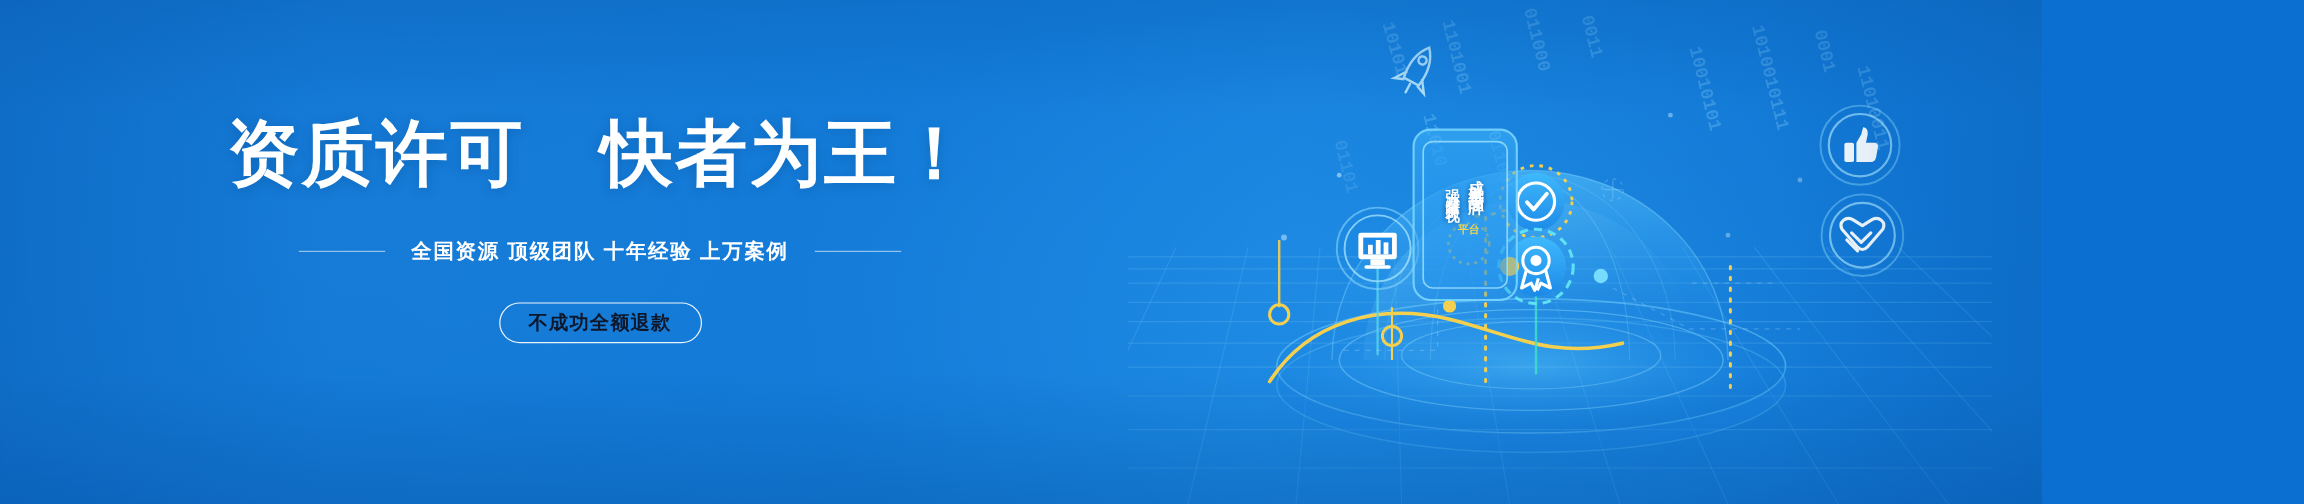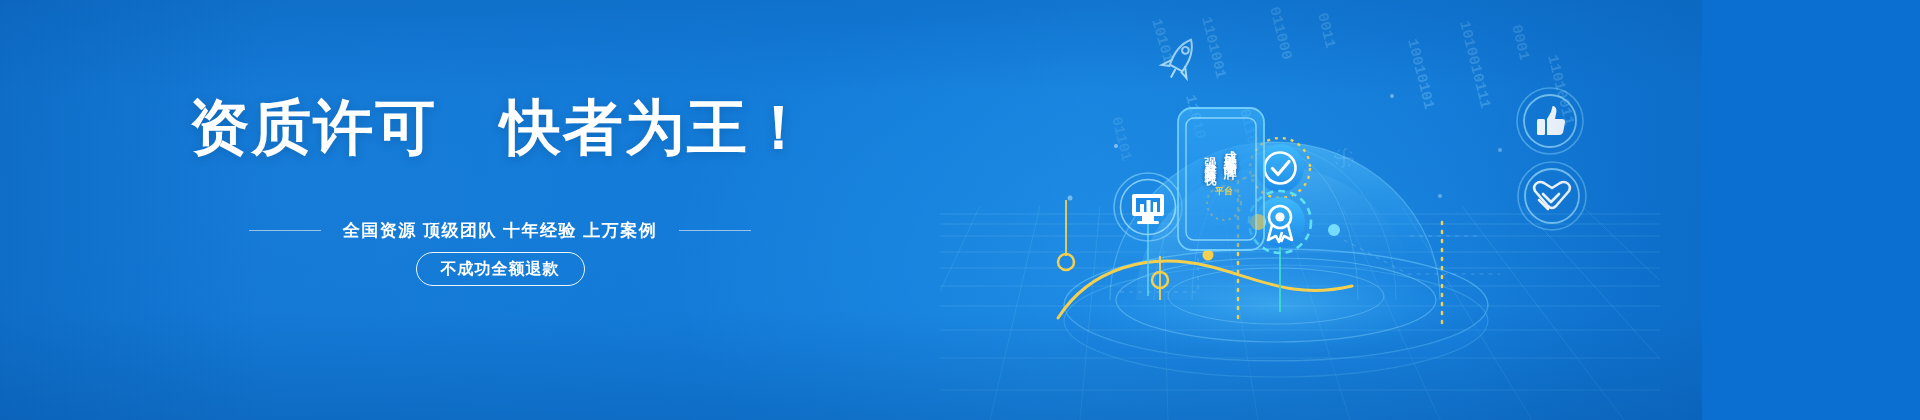--- a/index.html
+++ b/index.html
@@ -27,30 +27,30 @@
   .headline{
     position:absolute;left:0;right:0;top:98px;text-align:center;
     color:#ffffff;font-size:60px;line-height:1;font-weight:bold;
     letter-spacing:2px;white-space:nowrap;
     text-shadow:0 2px 10px rgba(4,60,120,.28);
   }
   .headline .gap{display:inline-block;width:26px;}
 
   .subrow{
     position:absolute;left:0;right:0;top:198px;
-    display:flex;align-items:center;justify-content:center;gap:22px;margin-top:21px;
+    display:flex;align-items:center;justify-content:center;gap:22px;
   }
   .subline{width:72px;height:1px;background:rgba(255,255,255,.55);display:block;}
   .subtitle{color:#ffffff;font-size:17px;font-weight:bold;letter-spacing:1.5px;white-space:nowrap;}
 
   .cta-wrap{position:absolute;left:0;right:0;top:252px;display:flex;justify-content:center;}
   .cta{
     display:inline-flex;align-items:center;justify-content:center;
     height:34px;padding:0 24px;border:1.5px solid rgba(255,255,255,.92);
-    border-radius:20px;color:#ffffff;font-size:16px;font-weight:bold;letter-spacing:1px;
+    border-radius:20px;color:#0f172a;font-size:16px;font-weight:bold;letter-spacing:1px;
     white-space:nowrap;background:transparent;cursor:pointer;
   }
 
   
   .art{position:absolute;left:940px;top:0;width:720px;height:420px;}
   .art svg{display:block;}
   .vtext{
     position:absolute;color:#ffffff;font-size:13px;font-weight:bold;
     writing-mode:vertical-rl;text-orientation:upright;letter-spacing:3px;
     line-height:1.05;white-space:nowrap;text-shadow:0 1px 4px rgba(0,40,90,.35);

